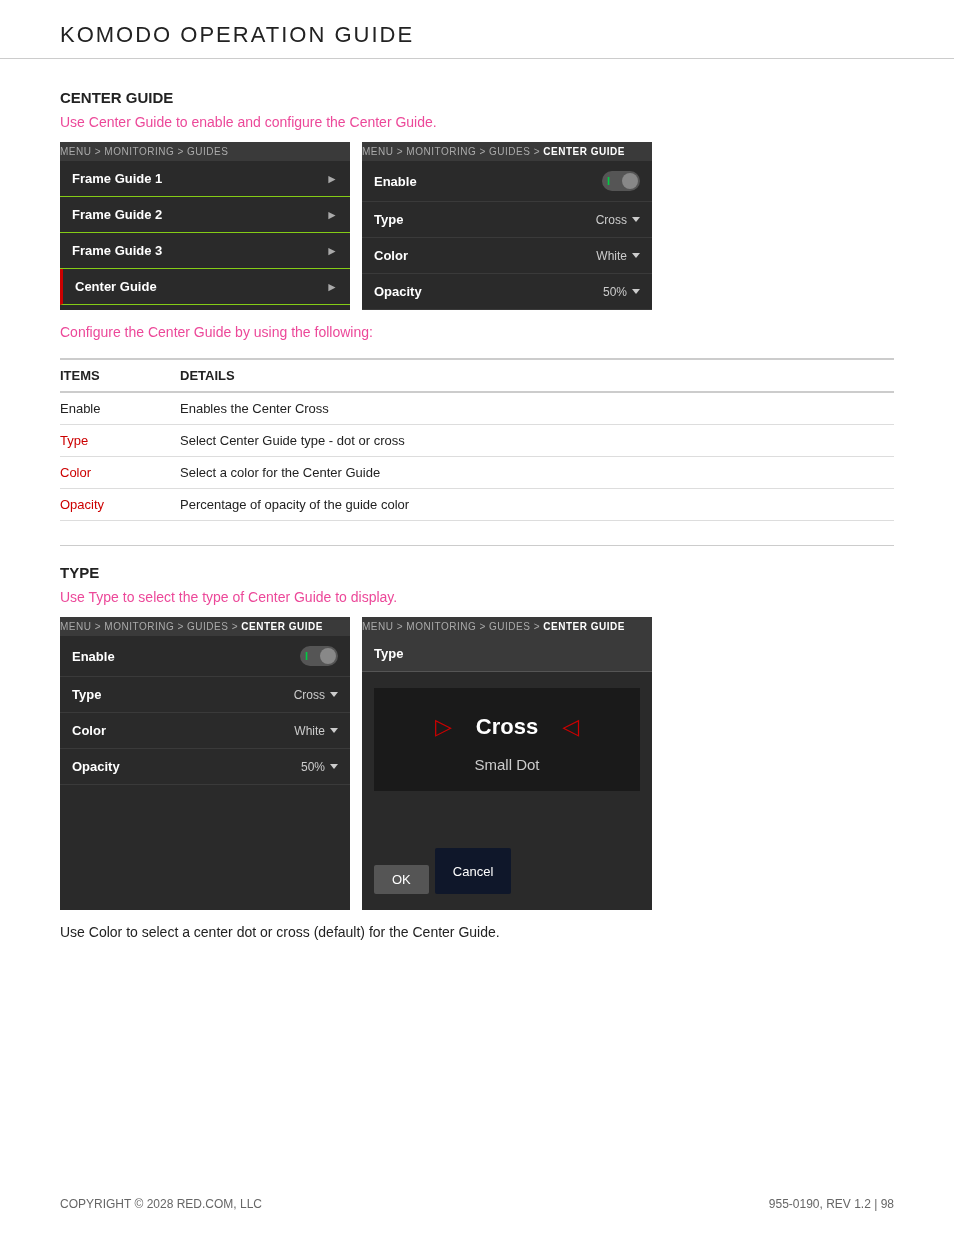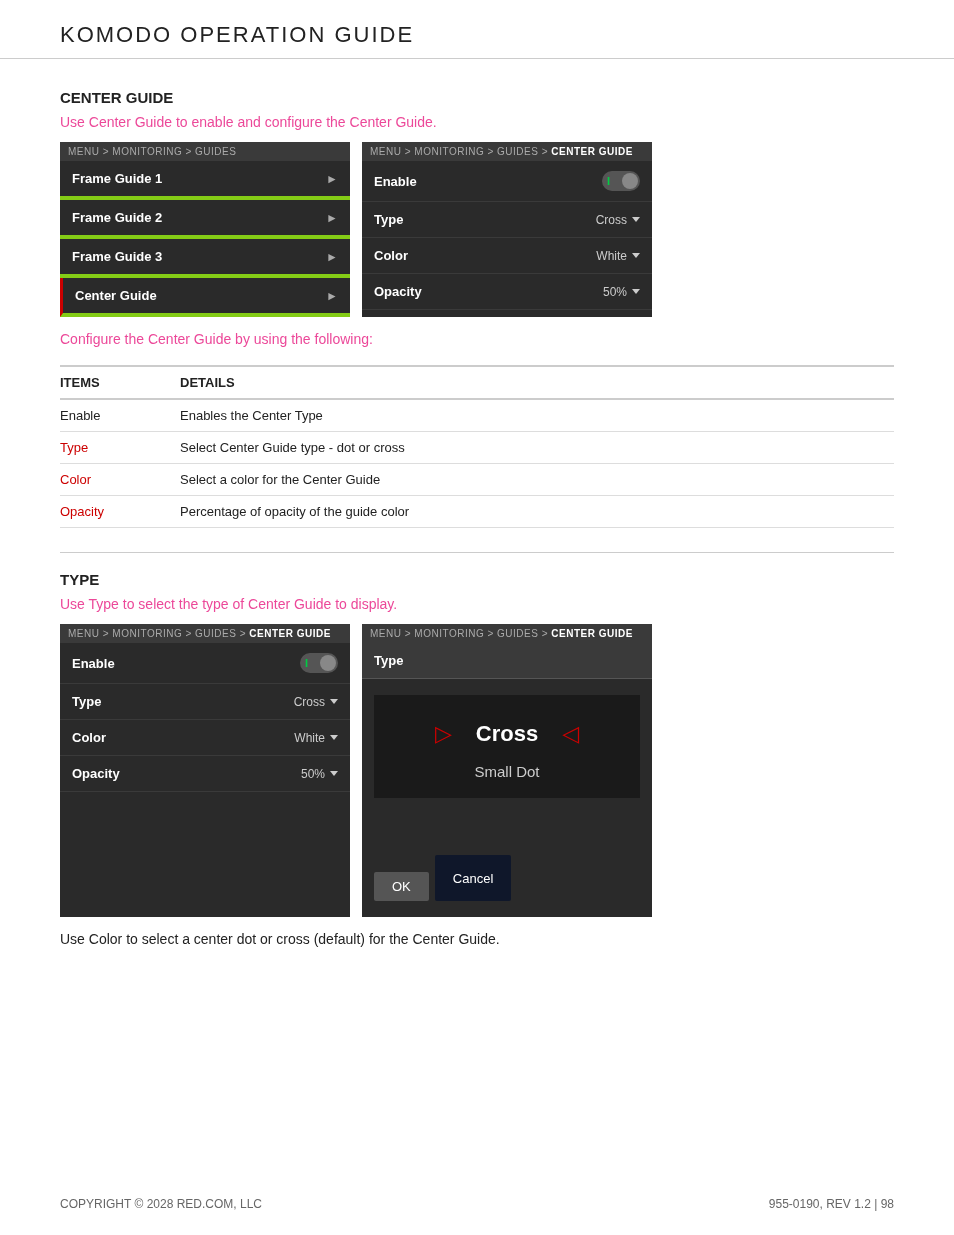--- a/index.html
+++ b/index.html
@@ -53,35 +53,35 @@
       background: #2a2a2a;
       color: #fff;
       width: 290px;
       font-size: 12px;
     }
 
     .menu-panel-header {
       background: #3a3a3a;
       color: #aaa;
       font-size: 10px;
-      padding: 4px 8px;
+      padding: 4px 0;
       text-transform: uppercase;
       letter-spacing: 0.5px;
     }
     .menu-panel-header .highlight {
       color: #fff;
       font-weight: bold;
     }
 
     .menu-item {
       display: flex;
       align-items: center;
       justify-content: space-between;
       padding: 10px 12px;
-      border-bottom: 4px solid #84cc16;
+      border-bottom: 1px solid #84cc16;
       font-size: 13px;
       font-weight: bold;
     }
     .menu-item.active-item {
       border-left: 3px solid #cc0000;
     }
     .menu-item .arrow {
       color: #aaa;
       font-size: 12px;
     }
@@ -333,21 +333,21 @@
     <table class="items-table">
       <thead>
         <tr>
           <th>ITEMS</th>
           <th>DETAILS</th>
         </tr>
       </thead>
       <tbody>
         <tr>
           <td>Enable</td>
-          <td>Enables the Center Type</td>
+          <td>Enables the Center Cross</td>
         </tr>
         <tr>
           <td class="red-text">Type</td>
           <td>Select Center Guide type - dot or cross</td>
         </tr>
         <tr>
           <td class="red-text">Color</td>
           <td>Select a color for the Center Guide</td>
         </tr>
         <tr>

